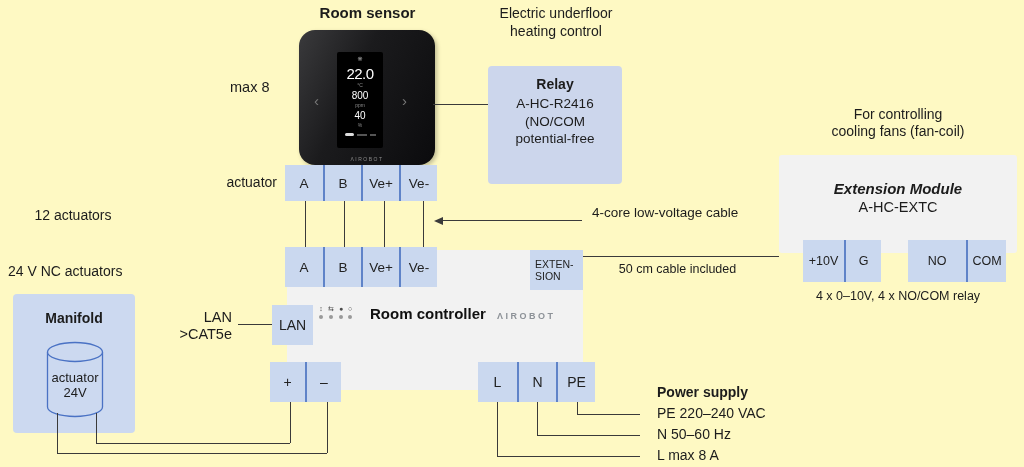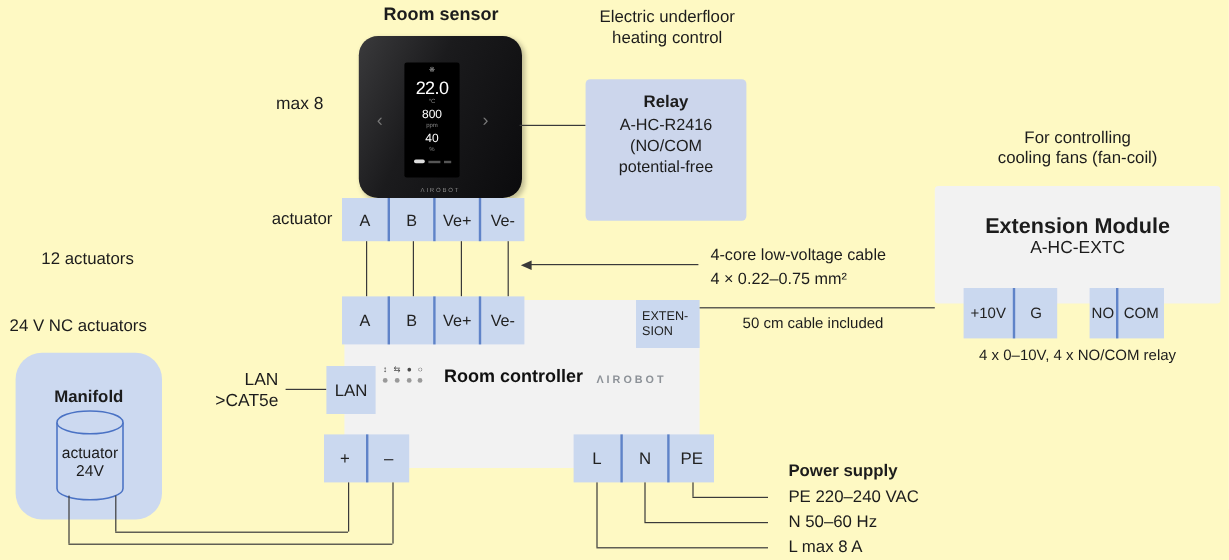--- a/index.html
+++ b/index.html
@@ -41,37 +41,37 @@
   .dev-brand { position:absolute; bottom:3px; width:100%; text-align:center;
     font-size:5px; letter-spacing:1.5px; color:#8a8a8a; }
 
   
   .bluebox { position:absolute; background:#ccd6ec; border-radius:4px;margin-top:16px; }
   .relay-box { left:488px; top:50px; width:134px; height:118px; padding-top:10px; text-align:center; }
   .relay-title { font-size:14px; font-weight:bold; margin-bottom:3px; }
   .relay-line { font-size:13.5px; line-height:17.5px; }
 
   .manifold-box { left:13px; top:294px; width:122px; height:139px;
-    background:#ccd9f0; border-radius:22px; text-align:center; padding-top:28px; }
+    background:#ccd9f0; border-radius:4px; text-align:center; padding-top:16px; }
   .manifold-title { font-size:14px; font-weight:bold; }
 
   
   .controller { position:absolute; left:287px; top:250px; width:296px; height:140px;
     background:#f2f2f2; border-radius:10px; }
   .ctrl-title { position:absolute; left:83px; top:55px; font-size:15px; font-weight:bold; color:#111; }
   .ctrl-brand { position:absolute; left:210px; top:61px; font-size:9px; font-weight:bold;
     letter-spacing:2.5px; color:#8d9298; }
   .leds { position:absolute; left:32px; top:55px; display:flex; gap:5px; }
   .led { display:flex; flex-direction:column; align-items:center; font-size:7px; color:#4a4a4a; line-height:8px; }
   .led-dot { width:4px; height:4px; border-radius:50%; background:#9a9a9a; margin-top:2px; }
 
   
   .extmod-box { position:absolute; left:779px; top:155px; width:238px; height:98px;
     background:#f2f2f2; border-radius:3px; text-align:center; padding-top:24px; }
-  .extmod-title { font-size:18px; font-weight:bold; line-height:19px; }
+  .extmod-title { font-size:15px; font-weight:bold; line-height:19px;font-style:italic; }
   .extmod-model { font-size:14.5px; line-height:19px; }
 
   .label-13 { font-size:13.5px; line-height:20px; }
   .lh17 { line-height:17px; }
 
   .cyl-wrap { position:absolute; left:33px; top:47px; width:58px; height:78px; }
   .cyl-text { position:absolute; left:0; top:29px; width:58px; text-align:center;
     font-size:13px; line-height:15px; color:#1c1c1c; }
 </style>
 </head>
@@ -128,21 +128,20 @@
 
   <div class="vwire" style="left:305px; top:201px; height:46px;"></div>
   <div class="vwire" style="left:344px; top:201px; height:46px;"></div>
   <div class="vwire" style="left:384px; top:201px; height:46px;"></div>
   <div class="vwire" style="left:423px; top:201px; height:46px;"></div>
 
   <div class="arrowhead" style="left:434px; top:217px;"></div>
   <div class="hwire" style="left:441px; top:220px; width:141px;"></div>
   <div class="abs label-13" style="left:592px; top:203px;">
     <div>4-core low-voltage cable</div>
-    <div>4 × 0.22–0.75 mm²</div>
   </div>
 
   <div class="controller">
     <div class="leds">
       <div class="led">
         <span>↕</span>
         <div class="led-dot"></div>
       </div>
       <div class="led">
         <span>⇆</span>
@@ -232,21 +231,21 @@
   <div class="extmod-box">
     <div class="extmod-title">Extension Module</div>
     <div class="extmod-model">A-HC-EXTC</div>
   </div>
 
   <div class="trow" style="left:803px; top:240px; height:42px;">
     <div class="tcell" style="width:41px; font-size:12.5px;">+10V</div>
     <div class="tcell" style="width:37px; font-size:12.5px;">G</div>
   </div>
   <div class="trow" style="left:908px; top:240px; height:42px;">
-    <div class="tcell" style="width:22px; font-size:12.5px;">NO</div>
+    <div class="tcell" style="width:58px; font-size:12.5px;">NO</div>
     <div class="tcell" style="width:40px; font-size:12.5px;">COM</div>
   </div>
   <div class="abs center" style="left:779px; top:289px; width:238px; font-size:12.5px;">4 x 0–10V, 4 x NO/COM relay</div>
 
   <div class="abs bold" style="left:657px; top:384px; font-size:14px;">Power supply</div>
   <div class="abs" style="left:657px; top:405px; font-size:14px;">PE 220–240 VAC</div>
   <div class="abs" style="left:657px; top:426px; font-size:14px;">N 50–60 Hz</div>
   <div class="abs" style="left:657px; top:447px; font-size:14px;">L max 8 A</div>
 
   <div class="vwire" style="left:497px; top:402px; height:54px;"></div>

